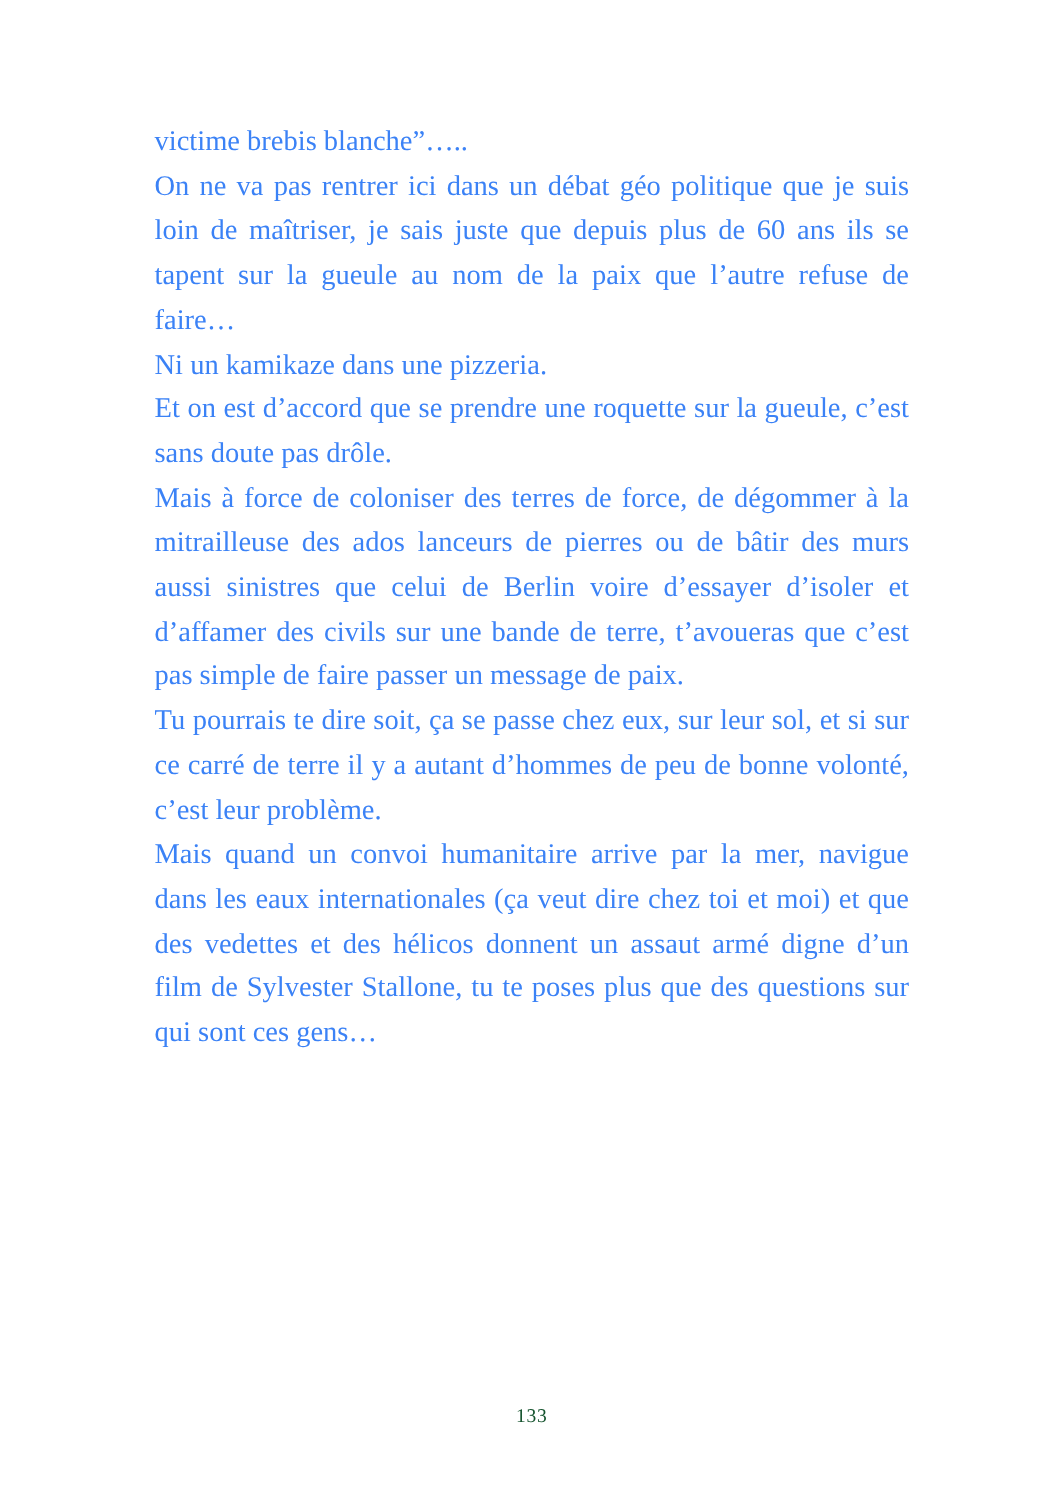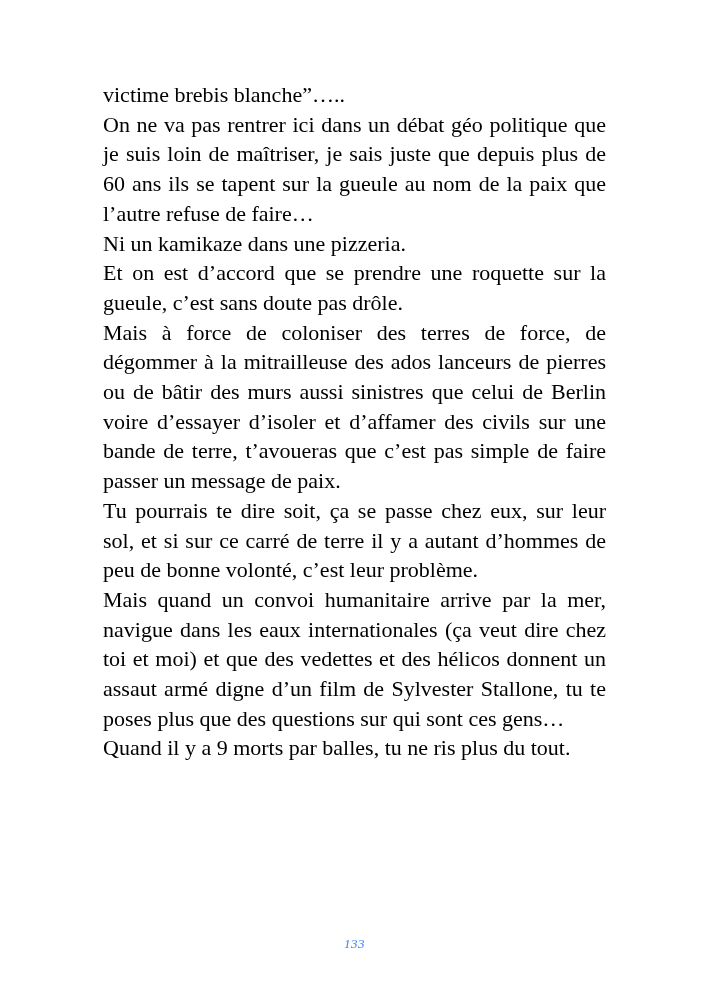--- a/index.html
+++ b/index.html
@@ -17,51 +17,49 @@
   .page {
     position: absolute;
     inset: 0;
     background: #ffffff;
   }
   .text-block {
     position: absolute;
     left: 103px;
     top: 80px;
     width: 503px;
-    color: #000000;
-    font-size: 22px;
+    color: #3b82f6;
+    font-size: 19px;
     line-height: 29.7px;
     text-align: justify;
     text-justify: inter-word;
   }
   .para {
     margin: 0;
     padding: 0;
   }
   .page-number {
     position: absolute;
     left: 0;
     right: 0;
     top: 936px;
     text-align: center;
     font-size: 13px;
     letter-spacing: 0.5px;
-    color: #3b82f6;
+    color: #14532d;
     font-family: "Liberation Serif", "DejaVu Serif", serif;
-    font-style: italic;
   }
 </style>
 </head>
 <body>
 
 <div class="page">
   <div class="text-block">
       <p class="para">victime brebis blanche”…..</p>
       <p class="para">On ne va pas rentrer ici dans un débat géo politique que je suis loin de maîtriser, je sais juste que depuis plus de 60 ans ils se tapent sur la gueule au nom de la paix que l’autre refuse de faire…</p>
       <p class="para">Ni un kamikaze dans une pizzeria.</p>
       <p class="para">Et on est d’accord que se prendre une roquette sur la gueule, c’est sans doute pas drôle.</p>
       <p class="para">Mais à force de coloniser des terres de force, de dégommer à la mitrailleuse des ados lanceurs de pierres ou de bâtir des murs aussi sinistres que celui de Berlin voire d’essayer d’isoler et d’affamer des civils sur une bande de terre, t’avoueras que c’est pas simple de faire passer un message de paix.</p>
       <p class="para">Tu pourrais te dire soit, ça se passe chez eux, sur leur sol, et si sur ce carré de terre il y a autant d’hommes de peu de bonne volonté, c’est leur problème.</p>
       <p class="para">Mais quand un convoi humanitaire arrive par la mer, navigue dans les eaux internationales (ça veut dire chez toi et moi) et que des vedettes et des hélicos donnent un assaut armé digne d’un film de Sylvester Stallone, tu te poses plus que des questions sur qui sont ces gens…</p>
-      <p class="para">Quand il y a 9 morts par balles, tu ne ris plus du tout.</p>
     </div>
   <div class="page-number">133</div>
 </div>
 
 </body></html>

